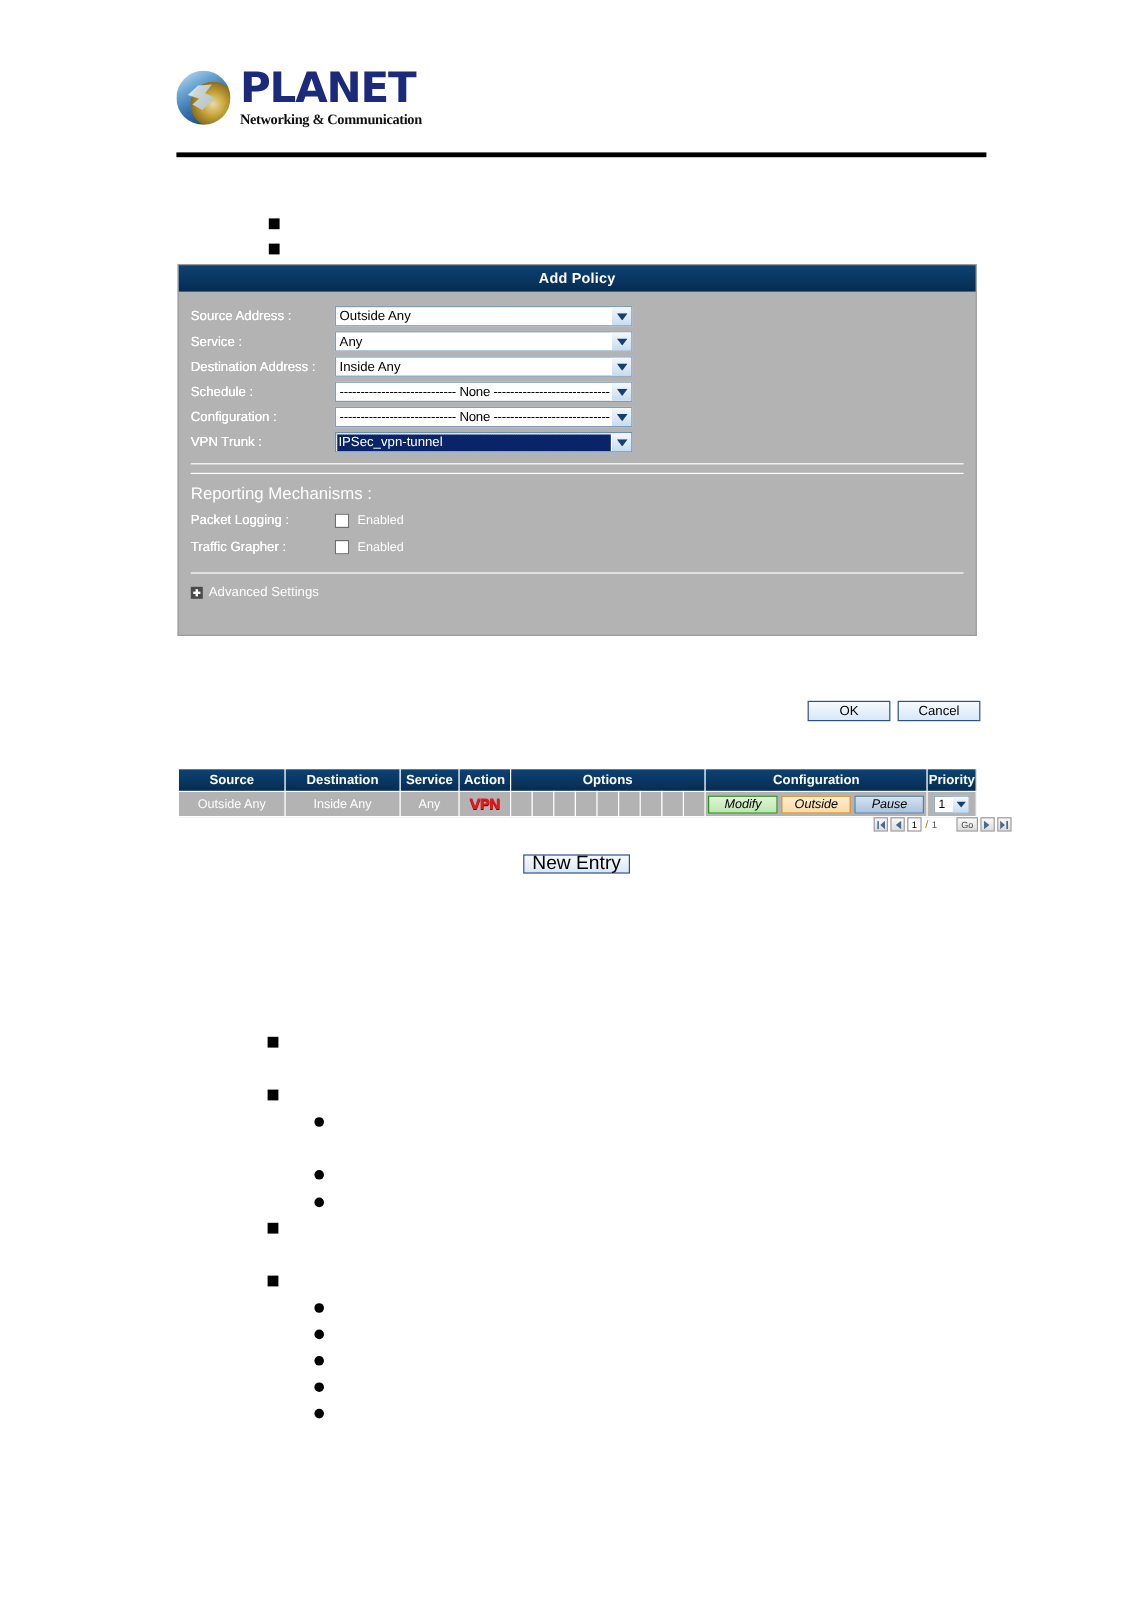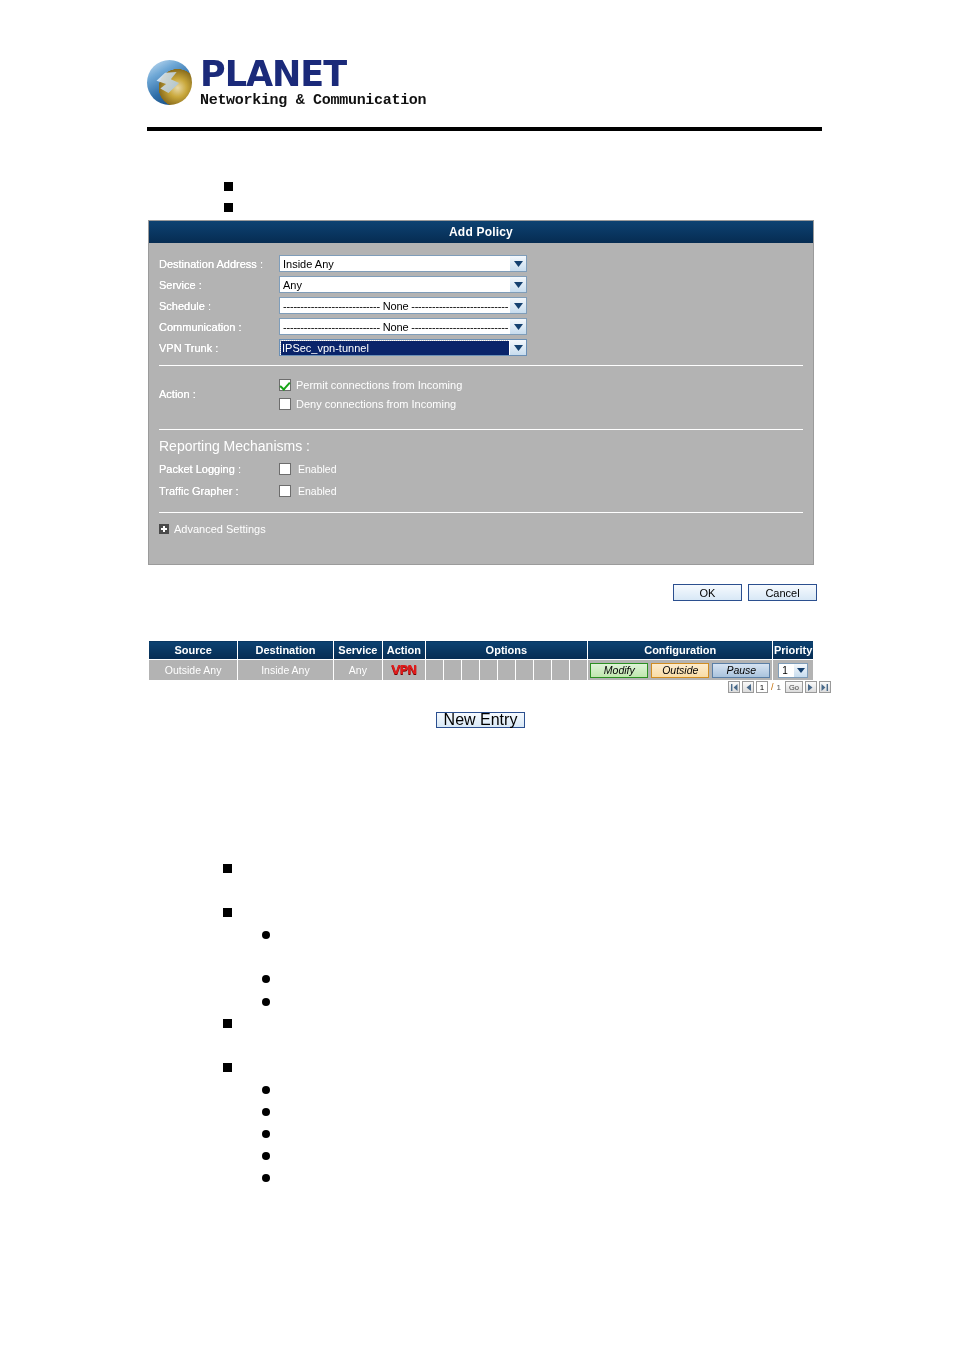--- a/index.html
+++ b/index.html
@@ -49,23 +49,23 @@
   }
   .logo-planet {
     font-family: "DejaVu Sans", sans-serif;
     font-weight: bold;
     font-size: 35px;
     letter-spacing: -1px;
     color: #1b2a7a;
     display: block;
   }
   .logo-tag {
-    font-family: Liberation Mono, monospace;
+    font-family: Liberation Serif, serif;
     font-weight: bold;
-    font-size: 15px;
+    font-size: 12px;
     letter-spacing: -0.3px;
     color: #111111;
     display: block;
     margin-top: 1px;
   }
   .header-rule {
     position: absolute;
     left: 147px;
     top: 127px;
     width: 675px;
@@ -361,21 +361,21 @@
   .pg-sep { color: #c26a00; font-size: 9px; padding: 0 1px; }
   .pg-total { font-size: 8px; color: #555555; }
   .pg-go {
     height: 12px; padding: 0 3px;
     background: linear-gradient(#fafafa, #dcdcdc);
     border: 1px solid #9a9a9a;
     box-sizing: border-box;
     font-size: 7.5px;
     color: #444444;
     display: flex; align-items: center;
-    margin-left: 2px;
+    margin-left: 14px;
   }
 </style>
 </head>
 <body>
 
 <div class="logo-wrap">
   <div class="logo-globe"></div>
   <div class="logo-text">
     <span class="logo-planet">PLANET</span>
     <span class="logo-tag">Networking &amp; Communication</span>
@@ -383,59 +383,70 @@
 </div>
 <div class="header-rule"></div>
 
 <div class="sq-bullet" style="left:224px; top:182px;"></div>
 <div class="sq-bullet" style="left:224px; top:203px;"></div>
 
 <div class="panel">
   <div class="panel-title">Add Policy</div>
   <div class="panel-body">
 
+    <div class="frow">
+      <div class="flabel">Source Address :</div>
+      <div class="sel">
+        <span class="sel-val">Outside Any</span>
+        <span class="arrow">
+          <svg width="9" height="6" viewBox="0 0 9 6">
+              <path d="M0 0 L4.5 6 L9 0 Z" fill="#14406f"></path>
+            </svg>
+        </span>
+      </div>
+    </div>
+
+    <div class="frow">
+      <div class="flabel">Service :</div>
+      <div class="sel">
+        <span class="sel-val">Any</span>
+        <span class="arrow">
+          <svg width="9" height="6" viewBox="0 0 9 6">
+              <path d="M0 0 L4.5 6 L9 0 Z" fill="#14406f"></path>
+            </svg>
+        </span>
+      </div>
+    </div>
 
     <div class="frow">
       <div class="flabel">Destination Address :</div>
       <div class="sel">
         <span class="sel-val">Inside Any</span>
         <span class="arrow">
           <svg width="9" height="6" viewBox="0 0 9 6">
               <path d="M0 0 L4.5 6 L9 0 Z" fill="#14406f"></path>
             </svg>
         </span>
       </div>
     </div>
 
     <div class="frow">
-      <div class="flabel">Service :</div>
-      <div class="sel">
-        <span class="sel-val">Any</span>
-        <span class="arrow">
-          <svg width="9" height="6" viewBox="0 0 9 6">
-              <path d="M0 0 L4.5 6 L9 0 Z" fill="#14406f"></path>
-            </svg>
-        </span>
-      </div>
-    </div>
-
-    <div class="frow">
       <div class="flabel">Schedule :</div>
       <div class="sel dash">
         <span class="sel-val">---------------------------- None ----------------------------</span>
         <span class="arrow">
           <svg width="9" height="6" viewBox="0 0 9 6">
               <path d="M0 0 L4.5 6 L9 0 Z" fill="#14406f"></path>
             </svg>
         </span>
       </div>
     </div>
 
     <div class="frow">
-      <div class="flabel">Communication :</div>
+      <div class="flabel">Configuration :</div>
       <div class="sel dash">
         <span class="sel-val">---------------------------- None ----------------------------</span>
         <span class="arrow">
           <svg width="9" height="6" viewBox="0 0 9 6">
               <path d="M0 0 L4.5 6 L9 0 Z" fill="#14406f"></path>
             </svg>
         </span>
       </div>
     </div>
 
@@ -446,33 +457,20 @@
         <span class="arrow">
           <svg width="9" height="6" viewBox="0 0 9 6">
               <path d="M0 0 L4.5 6 L9 0 Z" fill="#14406f"></path>
             </svg>
         </span>
       </div>
     </div>
 
     <div class="divider"></div>
 
-    <div class="action-block">
-      <div class="flabel">Action :</div>
-      <div class="checks">
-        <div class="checkrow">
-          <span class="cbox checked"></span>
-          <span class="ctext">Permit connections from Incoming</span>
-        </div>
-        <div class="checkrow">
-          <span class="cbox"></span>
-          <span class="ctext">Deny connections from Incoming</span>
-        </div>
-      </div>
-    </div>
 
     <div class="divider"></div>
 
     <div class="report-head">Reporting Mechanisms :</div>
 
     <div class="rrow">
       <div class="flabel">Packet Logging :</div>
       <span class="cbox"></span>
       <span class="ctext">Enabled</span>
     </div>

